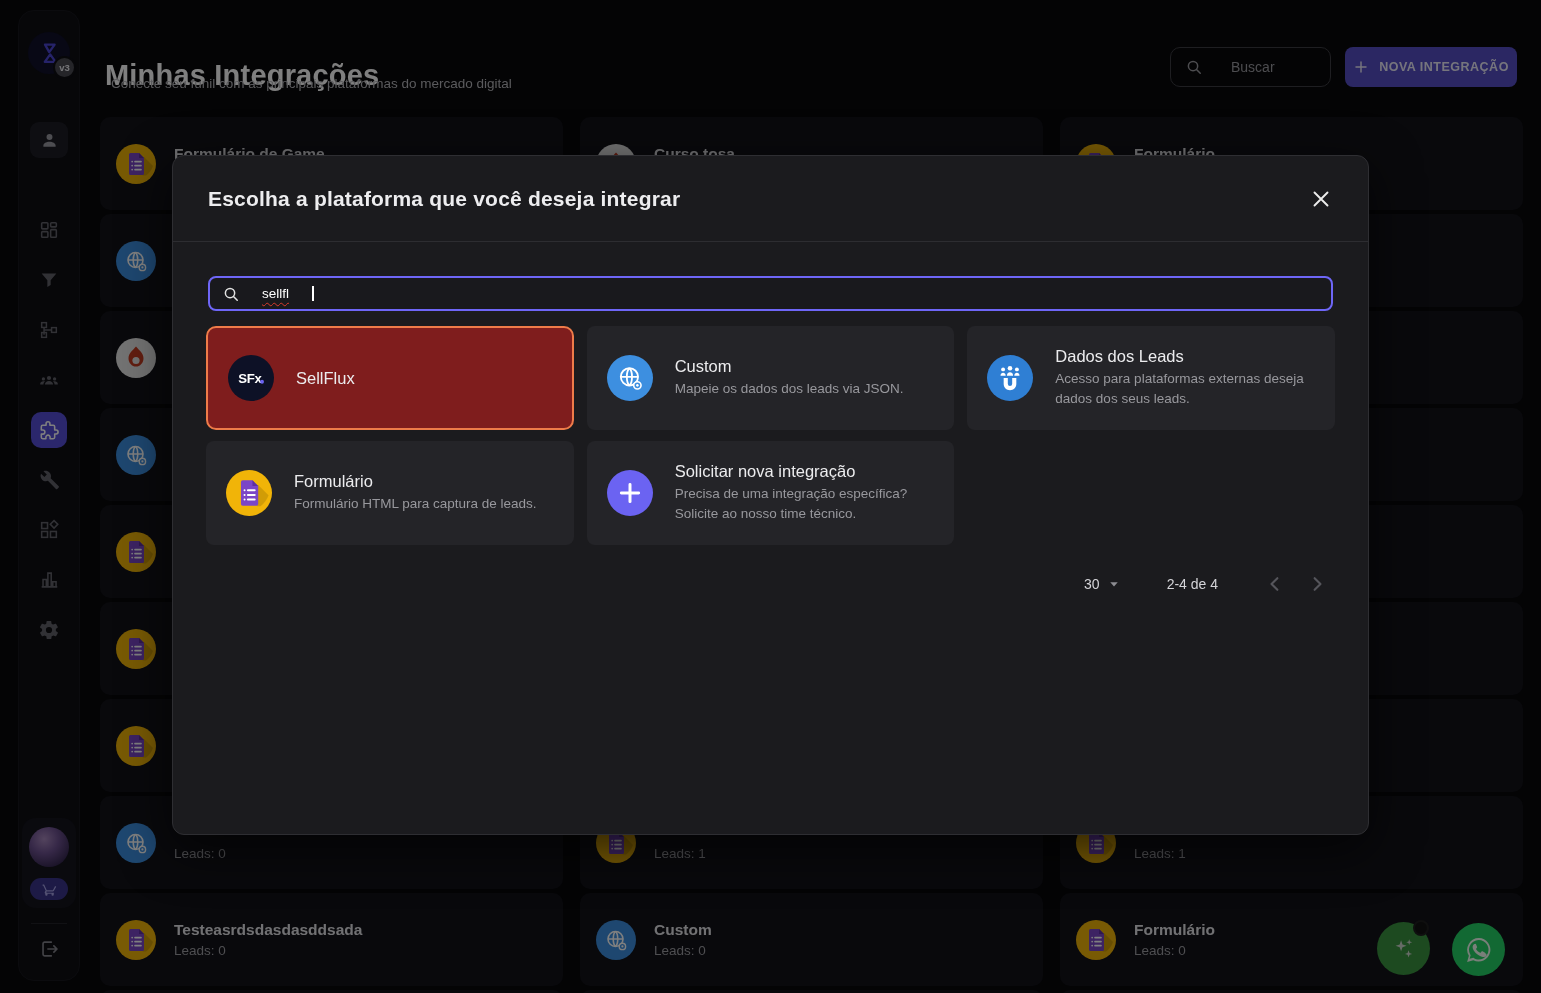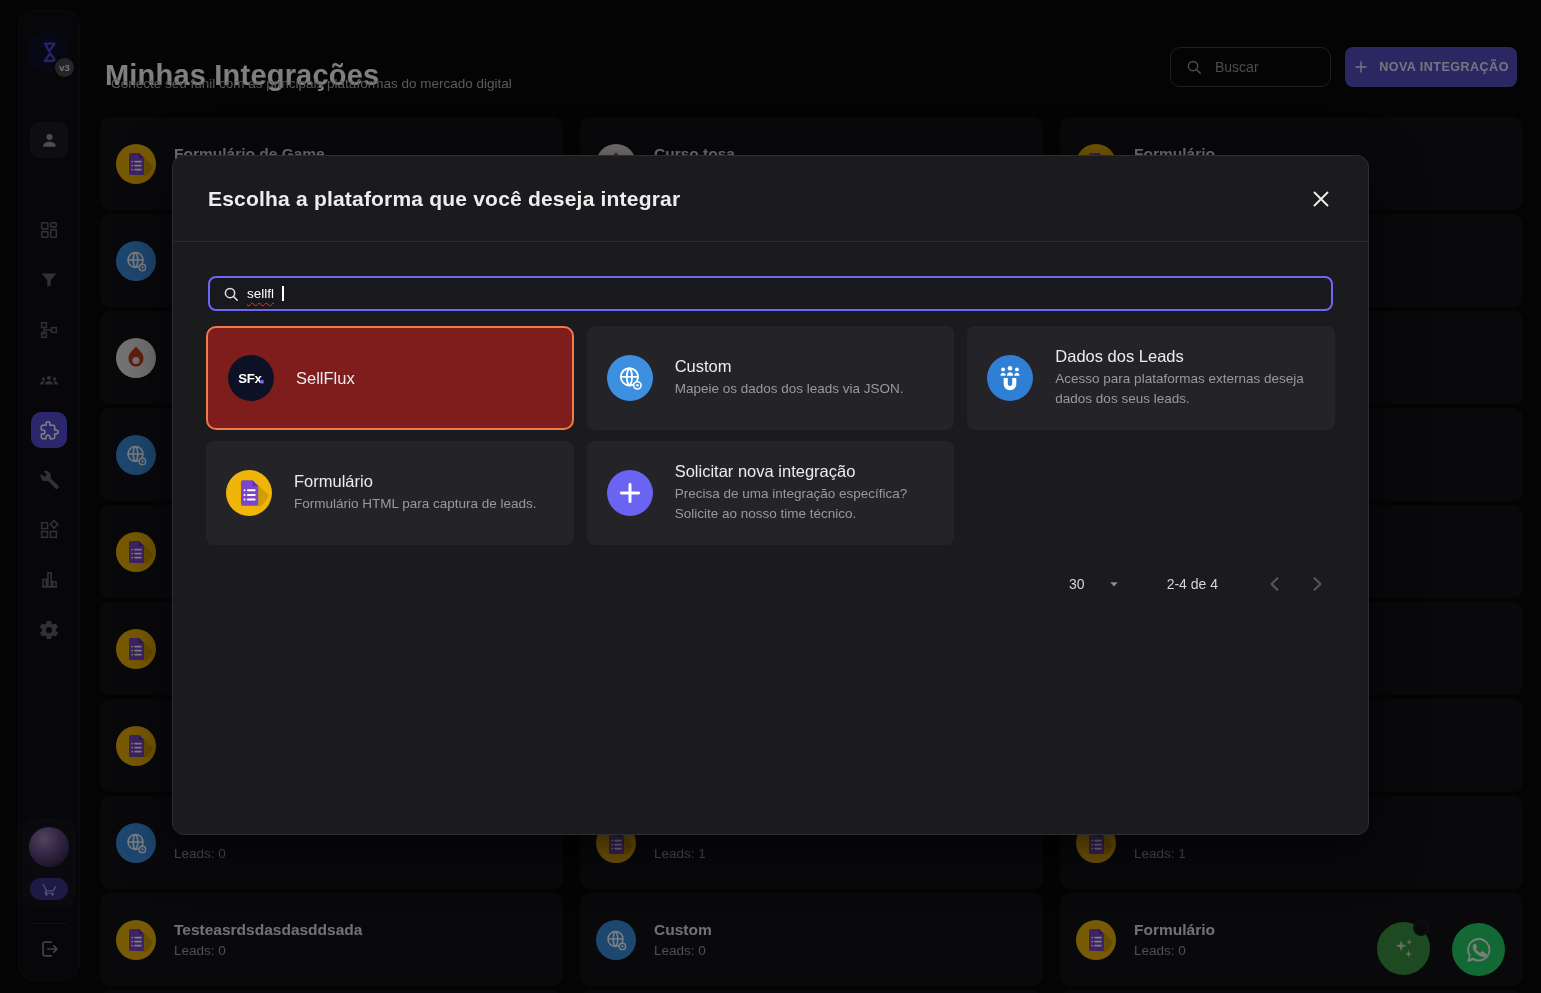--- a/index.html
+++ b/index.html
@@ -5,21 +5,21 @@
   html,body{margin:0;padding:0}
   body{width:1541px;height:993px;background:#08080a;font-family:"Liberation Sans",sans-serif;
        overflow:hidden;position:relative;color:#fff;-webkit-font-smoothing:antialiased}
   .ic{display:inline-flex;align-items:center;justify-content:center;flex:none}
   .ic svg{width:100%;height:100%;display:block}
 
   
   .sidebar{position:absolute;left:18px;top:10px;width:62px;height:971px;background:#0e0e13;
            border:1px solid #17171d;border-radius:16px;display:flex;flex-direction:column;
            align-items:center;box-sizing:border-box;z-index:1}
-  .logo{position:relative;margin-top:20px;width:44px;height:44px;display:flex;justify-content:center}
+  .logo{position:relative;margin-top:20px;width:44px;height:44px;display:flex;align-items:center;justify-content:center}
   .logo-circle{width:42px;height:42px;border-radius:50%;background:#10102a;display:flex;align-items:center;justify-content:center}
   .logo-circle .ic{width:28px;height:28px}
   .logo-badge{position:absolute;right:-5px;bottom:-4px;width:19px;height:19px;border-radius:50%;
               background:#4a4a52;color:#e9e9ef;font-size:9.5px;font-weight:700;display:flex;
               align-items:center;justify-content:center;border:2px solid #0e0e13}
   #sidebar-nav{margin-top:47px;display:flex;flex-direction:column;align-items:center;gap:28px}
   .nav-item{width:22px;height:22px;color:#63636b;cursor:pointer;display:flex;align-items:center;justify-content:center}
   .nav-item .ic{width:22px;height:22px}
   .nav-item.boxed{width:38px;height:36px;border-radius:9px;background:#1d1d25;color:#9a9aa2;margin-bottom:33px}
   .nav-item.boxed .ic{width:21px;height:21px}
@@ -31,21 +31,21 @@
   .cart-pill{width:38px;height:22px;border-radius:11px;background:#3a358c;color:#a9a5e8;display:flex;
              align-items:center;justify-content:center;cursor:pointer}
   .cart-pill .ic{width:15px;height:15px}
   .side-divider{width:36px;height:1px;background:#232329;margin-top:15px}
   .logout{margin:14px 0 20px;width:22px;height:22px;color:#85858c;cursor:pointer}
 
   
   .page-title{position:absolute;left:105px;top:40px;font-size:29px;font-weight:600;color:#fff;letter-spacing:.2px}
   .page-subtitle{position:absolute;left:111px;top:76px;font-size:13.5px;color:#b5b5ba}
   .top-search{position:absolute;left:1170px;top:47px;width:161px;height:40px;border:1.5px solid #3c3c42;
-              border-radius:10px;box-sizing:border-box;display:flex;align-items:center;gap:12px;
+              border-radius:10px;box-sizing:border-box;display:flex;align-items:center;gap:28px;
               padding:0 14px;cursor:text}
   .top-search .ic{width:18px;height:18px;color:#9a9aa0}
   .top-search .ph{font-size:14px;color:#9a9aa0}
   .new-btn{position:absolute;left:1345px;top:47px;width:172px;height:40px;background:#564fc6;border-radius:8px;
            display:flex;align-items:center;justify-content:center;gap:10px;font-size:12.5px;font-weight:700;
            letter-spacing:.5px;color:#eceafb;cursor:pointer}
   .new-btn .ic{width:16px;height:16px}
 
   
   #bg-grid{position:absolute;left:100px;top:117px;width:1423px;display:grid;
@@ -70,39 +70,39 @@
   
   .overlay{position:absolute;inset:0;background:rgba(0,0,0,.5);z-index:10}
   .modal{position:absolute;left:172px;top:155px;width:1197px;height:680px;background:#1b1b1e;
          border:1px solid #2e2e32;border-radius:12px;box-sizing:border-box;z-index:20;
          box-shadow:0 14px 50px rgba(0,0,0,.65)}
   .modal-head{height:85px;display:flex;align-items:center;padding:0 35px;border-bottom:1px solid #2d2d31}
   .modal-title{font-size:21px;font-weight:700;color:#ededef;letter-spacing:.2px}
   .modal-close{margin-left:auto;width:24px;height:24px;color:#ececec;cursor:pointer}
   .modal-search{position:absolute;left:35px;right:35px;top:120px;height:35px;border:2px solid #6e66f7;
                 border-radius:8px;background:#19191d;box-sizing:border-box;display:flex;align-items:center;
-                gap:7px;padding:0 12px;cursor:text}
+                gap:22px;padding:0 12px;cursor:text}
   .modal-search .ic{width:18px;height:18px;color:#e2e2e2}
   .query{font-size:13.5px;color:#fff;text-decoration:underline;text-decoration-style:wavy;
          text-decoration-color:#d8392b;text-decoration-thickness:1px;text-underline-offset:4px}
   .caret{width:1.5px;height:15px;background:#fff;margin-left:1px;animation:blink 1s steps(1) infinite}
   @keyframes blink{50%{opacity:0}}
 
   #platform-grid{position:absolute;left:33px;right:33px;top:170px;display:grid;
                  grid-template-columns:repeat(3,1fr);column-gap:13px;row-gap:11px;grid-auto-rows:104px}
   .pcard{background:#242428;border-radius:8px;display:flex;align-items:center;gap:22px;padding:0 20px;
          box-sizing:border-box;cursor:pointer}
   .pcard.selected{background:#7f1d1d;border:2px solid #ee7b49;border-radius:10px}
   .badge46{width:46px;height:46px}
   .pcard .txt{display:flex;flex-direction:column;gap:3px}
   .ptitle{font-size:16.5px;font-weight:500;color:#ececee}
   .pdesc{font-size:13.5px;color:#98989d;line-height:1.45;max-width:262px}
 
   .pagination{position:absolute;top:417px;right:40px;display:flex;align-items:center;color:#d4d4d8;font-size:14px}
-  .page-size{display:flex;align-items:center;gap:20px;cursor:pointer}
+  .page-size{display:flex;align-items:center;gap:5px;cursor:pointer}
   .page-size .ic{width:18px;height:18px;color:#8d8d92}
   .range{margin-left:44px;color:#d4d4d8}
   .chev{width:22px;height:22px;color:#55555b;cursor:pointer}
   .chev.first{margin-left:46px}
   .chev.second{margin-left:20px}
 </style>
 </head>
 <body>
 
 <aside class="sidebar">

